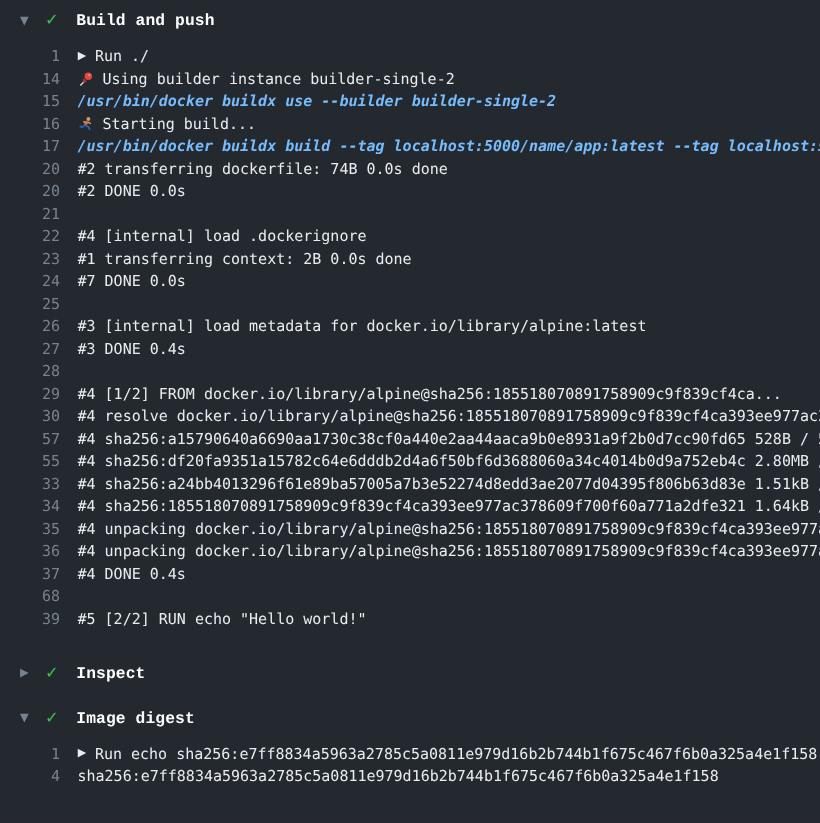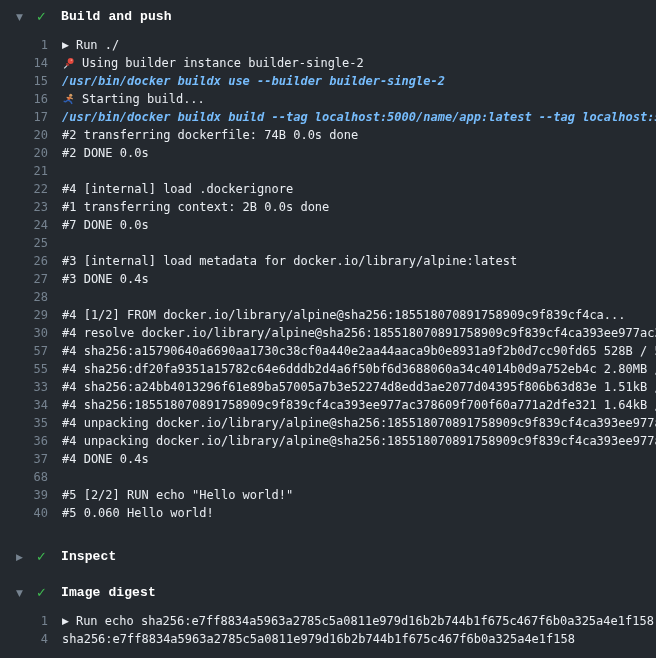--- a/index.html
+++ b/index.html
@@ -89,21 +89,20 @@
         <div class="line"><span class="lnum">30</span><span class="lcontent"><span class="ltext">#4 resolve docker.io/library/alpine@sha256:185518070891758909c9f839cf4ca393ee977ac3</span></span></div>
         <div class="line"><span class="lnum">57</span><span class="lcontent"><span class="ltext">#4 sha256:a15790640a6690aa1730c38cf0a440e2aa44aaca9b0e8931a9f2b0d7cc90fd65 528B / 5</span></span></div>
         <div class="line"><span class="lnum">55</span><span class="lcontent"><span class="ltext">#4 sha256:df20fa9351a15782c64e6dddb2d4a6f50bf6d3688060a34c4014b0d9a752eb4c 2.80MB /</span></span></div>
         <div class="line"><span class="lnum">33</span><span class="lcontent"><span class="ltext">#4 sha256:a24bb4013296f61e89ba57005a7b3e52274d8edd3ae2077d04395f806b63d83e 1.51kB /</span></span></div>
         <div class="line"><span class="lnum">34</span><span class="lcontent"><span class="ltext">#4 sha256:185518070891758909c9f839cf4ca393ee977ac378609f700f60a771a2dfe321 1.64kB /</span></span></div>
         <div class="line"><span class="lnum">35</span><span class="lcontent"><span class="ltext">#4 unpacking docker.io/library/alpine@sha256:185518070891758909c9f839cf4ca393ee977a</span></span></div>
         <div class="line"><span class="lnum">36</span><span class="lcontent"><span class="ltext">#4 unpacking docker.io/library/alpine@sha256:185518070891758909c9f839cf4ca393ee977a</span></span></div>
         <div class="line"><span class="lnum">37</span><span class="lcontent"><span class="ltext">#4 DONE 0.4s</span></span></div>
         <div class="line"><span class="lnum">68</span><span class="lcontent"><span class="ltext"></span></span></div>
         <div class="line"><span class="lnum">39</span><span class="lcontent"><span class="ltext">#5 [2/2] RUN echo "Hello world!"</span></span></div>
-        <div class="line"><span class="lnum">40</span><span class="lcontent"><span class="ltext">#5 0.060 Hello world!</span></span></div>
       </div>
     </section>
     <section class="section">
       <div class="sec-header">
         <span class="chev">▶</span>
         <span class="check">✓</span>
         <span class="sec-title">Inspect</span>
       </div>
     </section>
     <section class="section">

